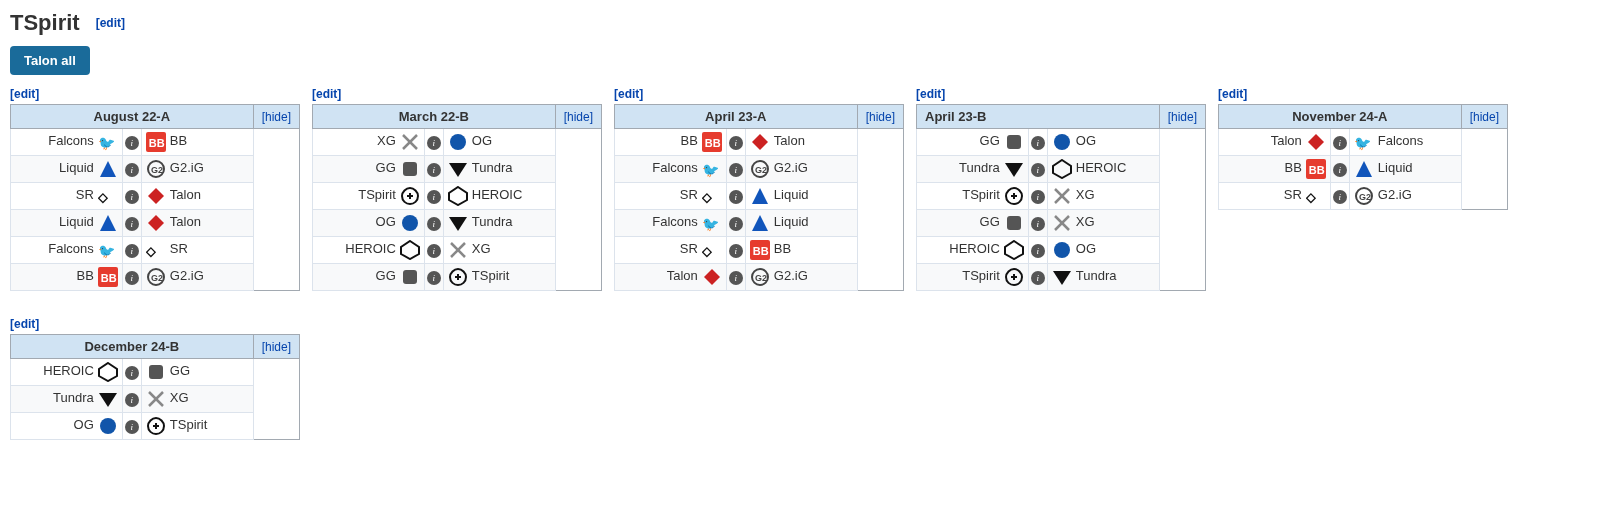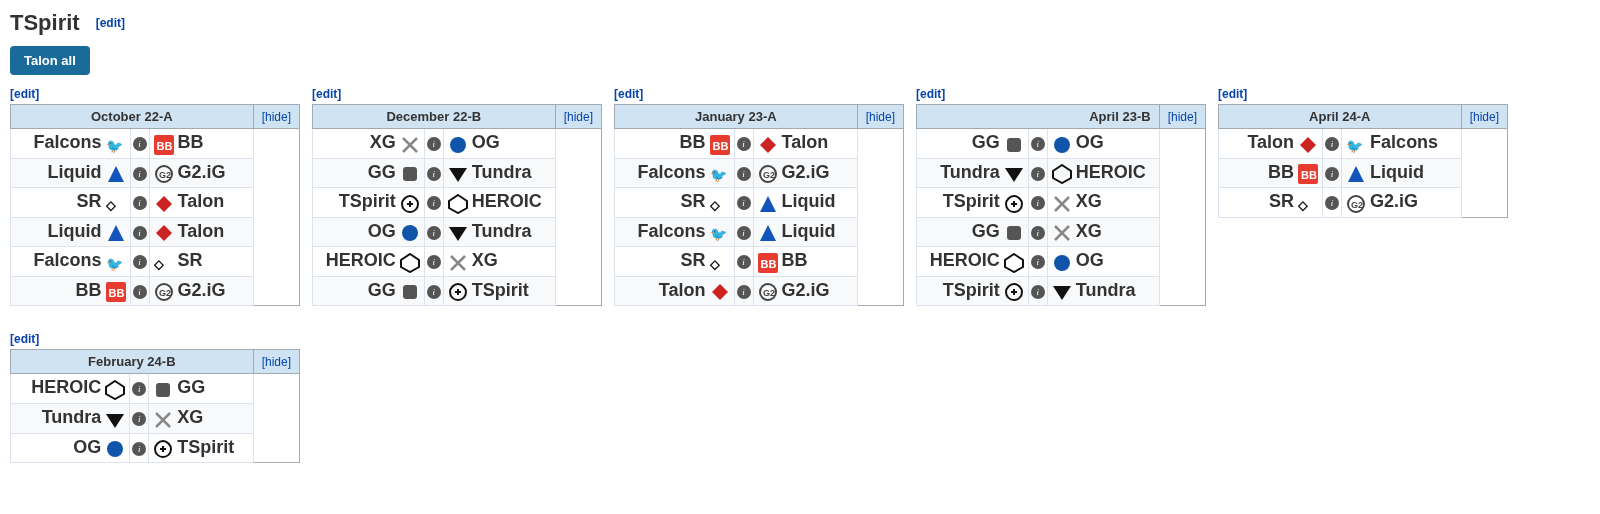--- a/index.html
+++ b/index.html
@@ -76,24 +76,23 @@
       text-align: right;
       width: 40px;
     }
     .match-table tbody tr td {
       padding: 2px 6px;
       border: 1px solid #dce3ec;
       white-space: nowrap;
       vertical-align: middle;
     }
     .team-name {
-      font-size: 18px;
+      font-size: 13px;
       min-width: 55px;
       display: inline-block;
-      font-weight: bold;
     }
     .team-logo {
       display: inline-block;
       width: 20px;
       height: 20px;
       vertical-align: middle;
       font-size: 9px;
       text-align: center;
       line-height: 20px;
       font-weight: bold;
@@ -140,21 +139,21 @@
 </div>
 <button class="hide-all-btn">Talon all</button>
 
 <div class="groups-container" id="groups-container">
 <div style="display: flex; gap: 12px; width: 100%; margin-bottom: 14px;">
       <div class="group-block">
         <span class="group-edit edit-link">[edit]</span>
         <table class="match-table">
           <thead>
             <tr>
-              <th colspan="3" style="text-align: center;">October 22-A</th>
+              <th colspan="3" style="text-align: center;">August 22-A</th>
               <th class="hide-link">[hide]</th>
             </tr>
           </thead>
           <tbody>
             <tr class="row-bg-white">
               <td class="td-left" style="text-align: right; padding: 3px 4px;"><span class="team-name" style="margin-right: 4px;">Falcons</span><span class="team-logo"><svg width="20" height="20" viewBox="0 0 20 20">
                     <text y="16" font-size="14" fill="#3ea33e">🐦</text>
                   </svg></span></td>
               <td class="td-center" style="text-align: center; width: 18px; padding: 2px;"><span class="info-icon">i</span></td>
               <td class="td-right" style="text-align: left; padding: 3px 4px;"><span class="team-logo bb-logo">BB</span><span class="team-name" style="margin-left: 4px;">BB</span></td>
@@ -205,21 +204,21 @@
                   </svg></span><span class="team-name" style="margin-left: 4px;">G2.iG</span></td>
             </tr>
           </tbody>
         </table>
       </div>
       <div class="group-block">
         <span class="group-edit edit-link">[edit]</span>
         <table class="match-table">
           <thead>
             <tr>
-              <th colspan="3" style="text-align: center;">December 22-B</th>
+              <th colspan="3" style="text-align: center;">March 22-B</th>
               <th class="hide-link">[hide]</th>
             </tr>
           </thead>
           <tbody>
             <tr class="row-bg-white">
               <td class="td-left" style="text-align: right; padding: 3px 4px;"><span class="team-name" style="margin-right: 4px;">XG</span><span class="team-logo"><svg width="20" height="20" viewBox="0 0 20 20">
                     <line x1="3" y1="3" x2="17" y2="17" stroke="#888" stroke-width="2.5"></line>
                     <line x1="17" y1="3" x2="3" y2="17" stroke="#888" stroke-width="2.5"></line>
                   </svg></span></td>
               <td class="td-center" style="text-align: center; width: 18px; padding: 2px;"><span class="info-icon">i</span></td>
@@ -276,21 +275,21 @@
                   </svg></span><span class="team-name" style="margin-left: 4px;">TSpirit</span></td>
             </tr>
           </tbody>
         </table>
       </div>
       <div class="group-block">
         <span class="group-edit edit-link">[edit]</span>
         <table class="match-table">
           <thead>
             <tr>
-              <th colspan="3" style="text-align: center;">January 23-A</th>
+              <th colspan="3" style="text-align: center;">April 23-A</th>
               <th class="hide-link">[hide]</th>
             </tr>
           </thead>
           <tbody>
             <tr class="row-bg-white">
               <td class="td-left" style="text-align: right; padding: 3px 4px;"><span class="team-name" style="margin-right: 4px;">BB</span><span class="team-logo bb-logo">BB</span></td>
               <td class="td-center" style="text-align: center; width: 18px; padding: 2px;"><span class="info-icon">i</span></td>
               <td class="td-right" style="text-align: left; padding: 3px 4px;"><span class="team-logo"><svg width="20" height="20" viewBox="0 0 20 20">
                     <path d="M10,2 L18,10 L10,18 L2,10Z" fill="#cc2222"></path>
                   </svg></span><span class="team-name" style="margin-left: 4px;">Talon</span></td>
@@ -341,21 +340,21 @@
                   </svg></span><span class="team-name" style="margin-left: 4px;">G2.iG</span></td>
             </tr>
           </tbody>
         </table>
       </div>
       <div class="group-block">
         <span class="group-edit edit-link">[edit]</span>
         <table class="match-table">
           <thead>
             <tr>
-              <th colspan="3" style="text-align: right;">April 23-B</th>
+              <th colspan="3" style="text-align: left;">April 23-B</th>
               <th class="hide-link">[hide]</th>
             </tr>
           </thead>
           <tbody>
             <tr class="row-bg-white">
               <td class="td-left" style="text-align: right; padding: 3px 4px;"><span class="team-name" style="margin-right: 4px;">GG</span><span class="team-logo"><svg width="20" height="20" viewBox="0 0 20 20">
                     <rect x="3" y="3" width="14" height="14" rx="3" fill="#555"></rect>
                   </svg></span></td>
               <td class="td-center" style="text-align: center; width: 18px; padding: 2px;"><span class="info-icon">i</span></td>
               <td class="td-right" style="text-align: left; padding: 3px 4px;"><span class="team-logo"><svg width="20" height="20" viewBox="0 0 20 20">
@@ -412,21 +411,21 @@
                   </svg></span><span class="team-name" style="margin-left: 4px;">Tundra</span></td>
             </tr>
           </tbody>
         </table>
       </div>
       <div class="group-block">
         <span class="group-edit edit-link">[edit]</span>
         <table class="match-table">
           <thead>
             <tr>
-              <th colspan="3" style="text-align: center;">April 24-A</th>
+              <th colspan="3" style="text-align: center;">November 24-A</th>
               <th class="hide-link">[hide]</th>
             </tr>
           </thead>
           <tbody>
             <tr class="row-bg-white">
               <td class="td-left" style="text-align: right; padding: 3px 4px;"><span class="team-name" style="margin-right: 4px;">Talon</span><span class="team-logo"><svg width="20" height="20" viewBox="0 0 20 20">
                     <path d="M10,2 L18,10 L10,18 L2,10Z" fill="#cc2222"></path>
                   </svg></span></td>
               <td class="td-center" style="text-align: center; width: 18px; padding: 2px;"><span class="info-icon">i</span></td>
               <td class="td-right" style="text-align: left; padding: 3px 4px;"><span class="team-logo"><svg width="20" height="20" viewBox="0 0 20 20">
@@ -453,21 +452,21 @@
           </tbody>
         </table>
       </div>
     </div>
     <div style="display: flex; gap: 12px; width: 100%;">
       <div class="group-block">
         <span class="group-edit edit-link">[edit]</span>
         <table class="match-table">
           <thead>
             <tr>
-              <th colspan="3" style="text-align: center;">February 24-B</th>
+              <th colspan="3" style="text-align: center;">December 24-B</th>
               <th class="hide-link">[hide]</th>
             </tr>
           </thead>
           <tbody>
             <tr class="row-bg-white">
               <td class="td-left" style="text-align: right; padding: 3px 4px;"><span class="team-name" style="margin-right: 4px;">HEROIC</span><span class="team-logo"><svg width="20" height="20" viewBox="0 0 20 20">
                     <polygon points="10,1 19,7 19,14 10,19 1,14 1,7" fill="none" stroke="#111" stroke-width="2"></polygon>
                   </svg></span></td>
               <td class="td-center" style="text-align: center; width: 18px; padding: 2px;"><span class="info-icon">i</span></td>
               <td class="td-right" style="text-align: left; padding: 3px 4px;"><span class="team-logo"><svg width="20" height="20" viewBox="0 0 20 20">

